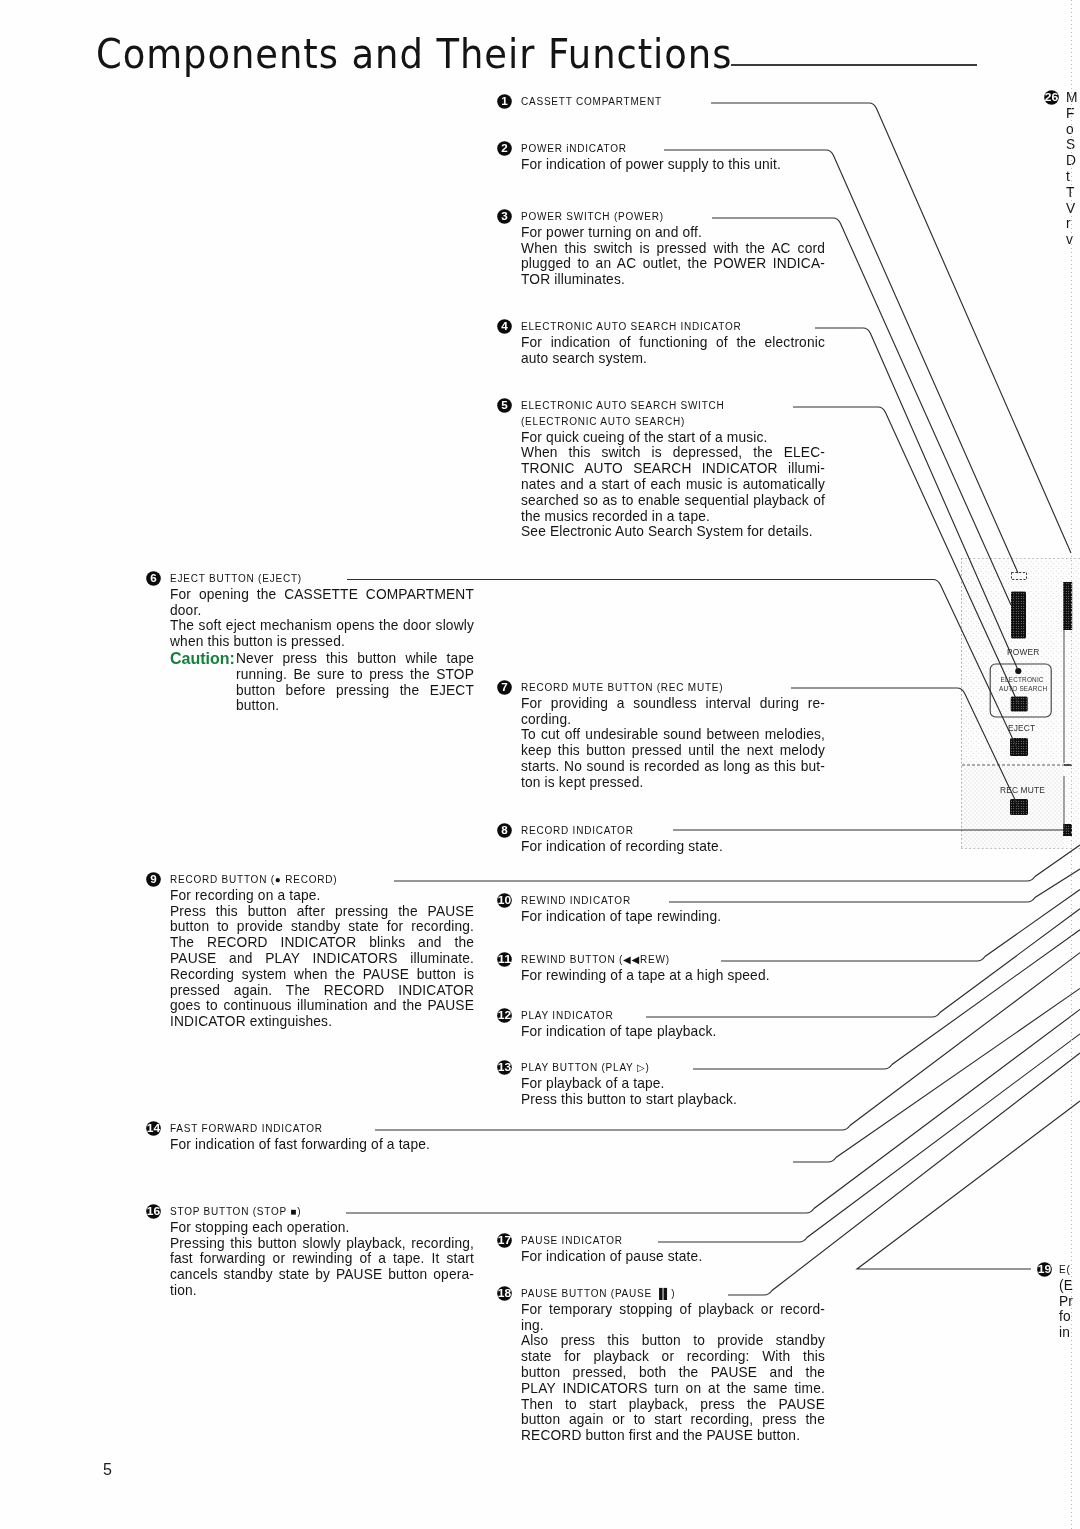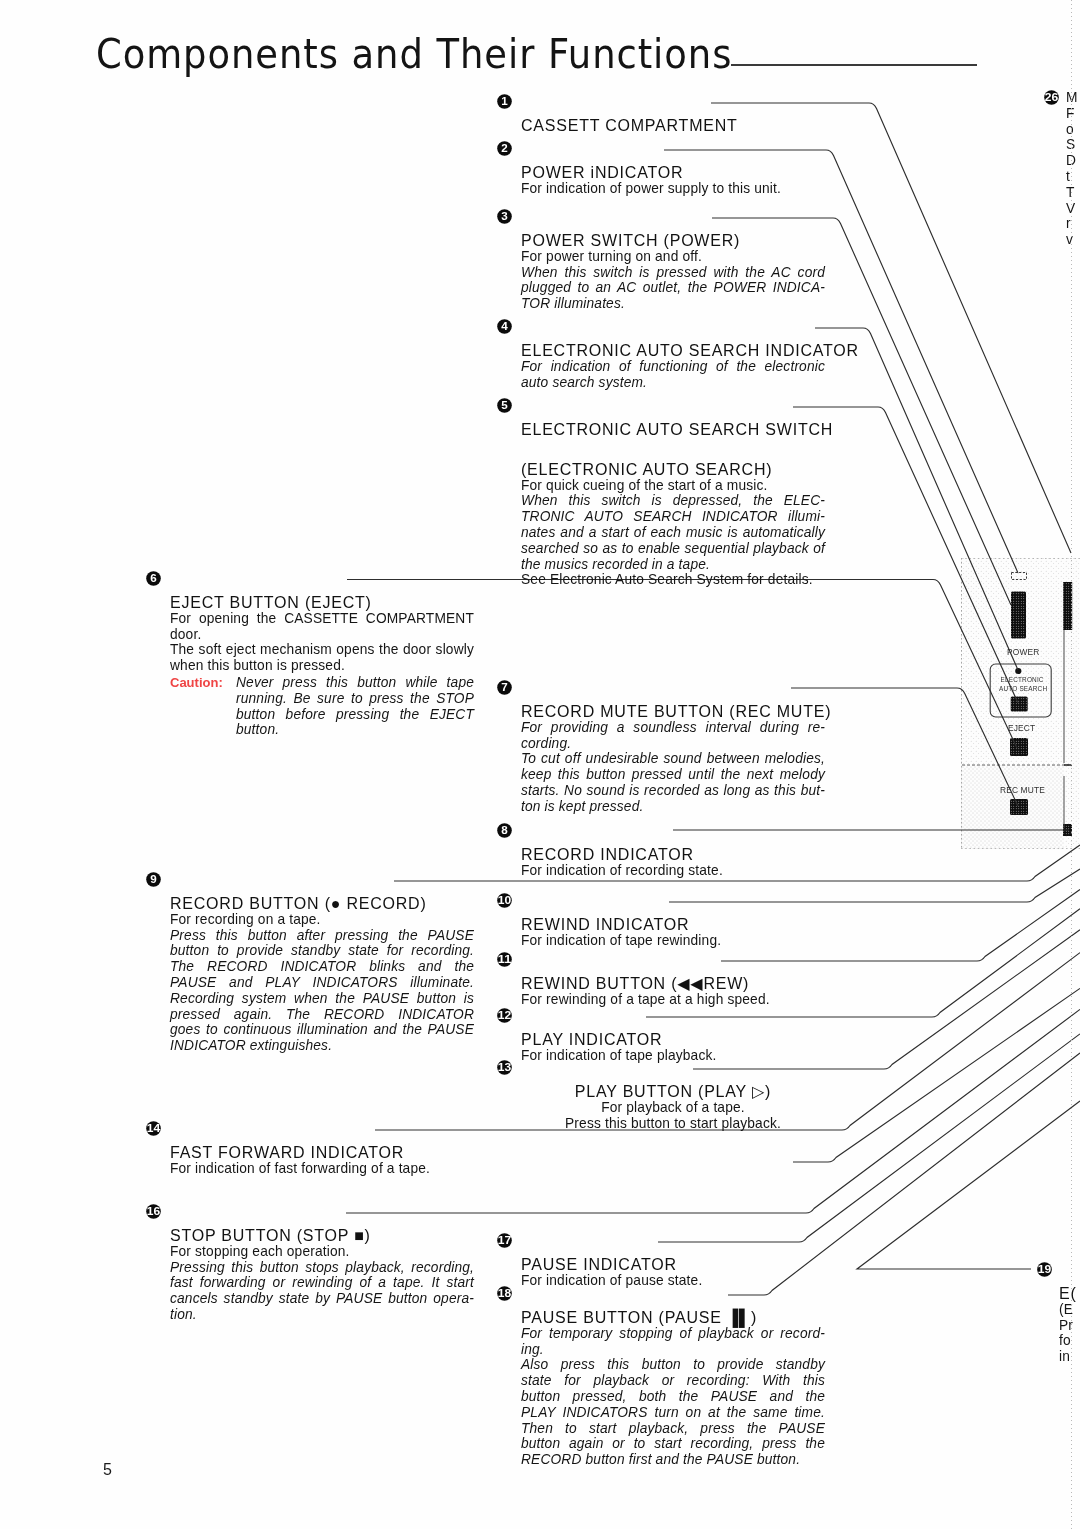--- a/index.html
+++ b/index.html
@@ -9,29 +9,29 @@
        -webkit-font-smoothing:antialiased;}
   #page{position:relative;width:1080px;height:1529px;overflow:hidden;}
 
   .ttl{position:absolute;left:96px;top:33.5px;font-family:"DejaVu Sans Condensed","DejaVu Sans",sans-serif;font-size:41px;letter-spacing:0.95px;
        color:#141414;white-space:nowrap;line-height:1;}
   .ttlrule{position:absolute;left:731px;top:64px;width:246px;height:1.6px;background:#3a3a3a;}
   .pgnum{position:absolute;left:103px;top:1461px;font-size:16px;color:#1b1b1b;}
 
   .item{position:absolute;}
   .bullet{position:absolute;display:inline-block;}
-  .hd{font-size:16px;letter-spacing:0.78px;white-space:nowrap;line-height:15.8px;
-      color:#121212;margin-top:24px;}
+  .hd{font-size:10px;letter-spacing:0.78px;white-space:nowrap;line-height:15.8px;
+      color:#121212;}
   .bd{font-size:13.75px;line-height:15.8px;color:#151515;letter-spacing:0.16px;white-space:nowrap;}
   .bd .ln{white-space:normal;}
-  .bd.j{text-align:justify;font-style:italic;}
+  .bd.j{text-align:justify;}
   .ln{display:block;text-align:justify;text-align-last:justify;white-space:normal;}
   .ln.last{text-align:left;text-align-last:left;}
   .caution{position:relative;margin-left:66px;width:238px;margin-top:1px;}
-  .clabel{position:absolute;left:-66px;top:0;font-size:13px;line-height:15.8px;font-weight:bold;color:#ef4444;white-space:nowrap;}
+  .clabel{position:absolute;left:-66px;top:0;font-size:16px;line-height:15.8px;font-weight:bold;color:#15803d;white-space:nowrap;}
   .ctext{display:block;}
   .cl{display:block;white-space:pre;}
   .edgemark{position:absolute;left:1071px;top:0;width:1px;height:1529px;
             background:repeating-linear-gradient(to bottom,#b9b9b9 0 1.5px,transparent 1.5px 4px);}
   svg{display:block;overflow:visible;}
   .lines{position:absolute;left:0;top:0;width:1080px;height:1529px;pointer-events:none;}
 </style>
 </head>
 <body>
 
@@ -310,21 +310,21 @@
     </div>
   </div>
 
   <div class="item" style="left:497px;top:1060px;width:332px;">
     <span class="bullet">
         <svg width="15" height="15" viewBox="0 0 15 15">
           <circle cx="7.5" cy="7.5" r="7.3" fill="#0b0b0b"></circle>
           <text x="7.5" y="11.4" font-family="Liberation Sans,sans-serif" font-size="10.6" font-weight="bold" fill="#fff" text-anchor="middle" textLength="13.4" lengthAdjust="spacingAndGlyphs">13</text>
         </svg>
       </span>
-    <div style="margin-left:24px;width:304px;text-align:center;">
+    <div style="margin-left:24px;width:304px;">
       <div class="hd">PLAY  BUTTON  (PLAY ▷)</div>
       <div class="bd">For playback of a tape.</div>
       <div class="bd">Press this button to start playback.</div>
     </div>
   </div>
 
   <div class="item" style="left:146px;top:1121px;width:332px;">
     <span class="bullet">
         <svg width="15" height="15" viewBox="0 0 15 15">
           <circle cx="7.5" cy="7.5" r="7.3" fill="#0b0b0b"></circle>
@@ -342,21 +342,21 @@
     <span class="bullet">
         <svg width="15" height="15" viewBox="0 0 15 15">
           <circle cx="7.5" cy="7.5" r="7.3" fill="#0b0b0b"></circle>
           <text x="7.5" y="11.4" font-family="Liberation Sans,sans-serif" font-size="10.6" font-weight="bold" fill="#fff" text-anchor="middle" textLength="13.4" lengthAdjust="spacingAndGlyphs">16</text>
         </svg>
       </span>
     <div style="margin-left:24px;width:304px;">
       <div class="hd">STOP BUTTON (STOP ■)</div>
       <div class="bd">For stopping each operation.</div>
       <div class="bd j">
-          <span class="ln">Pressing this button stops playback, recording,</span>
+          <span class="ln">Pressing this button slowly playback, recording,</span>
           <span class="ln">fast forwarding or rewinding of a tape.  It start</span>
           <span class="ln">cancels standby state by PAUSE button opera-</span>
           <span class="ln last">tion.</span>
         </div>
     </div>
   </div>
 
   <div class="item" style="left:497px;top:1233px;width:332px;">
     <span class="bullet">
         <svg width="15" height="15" viewBox="0 0 15 15">

